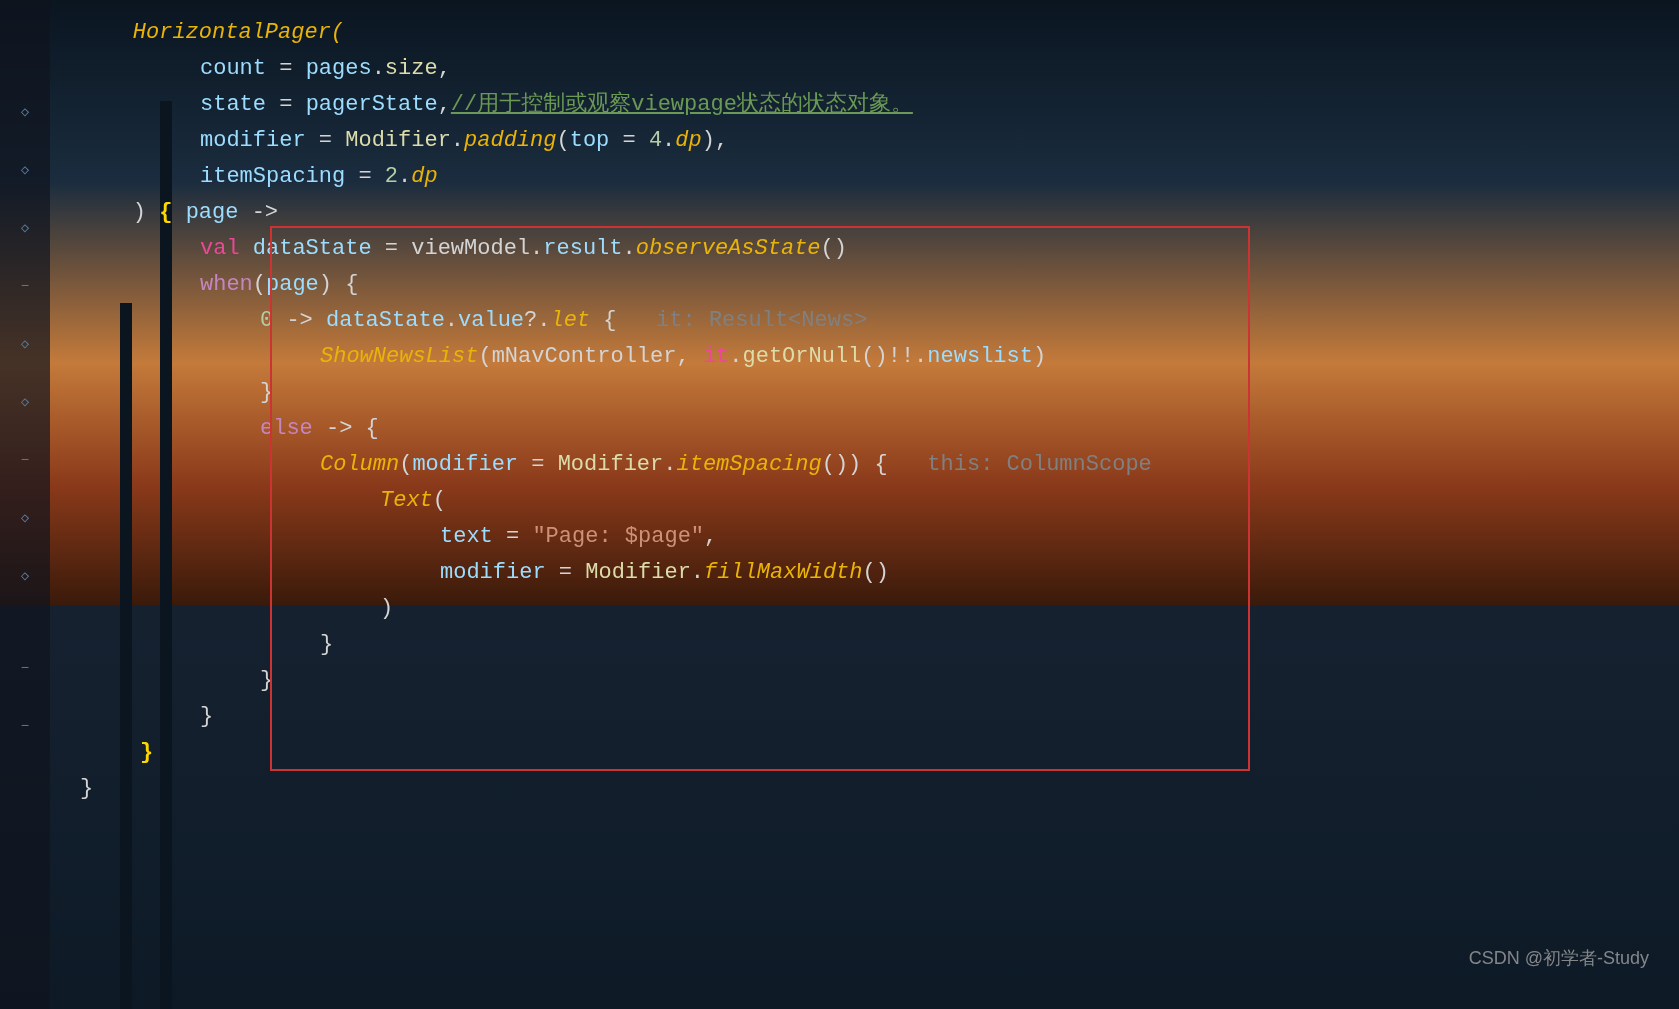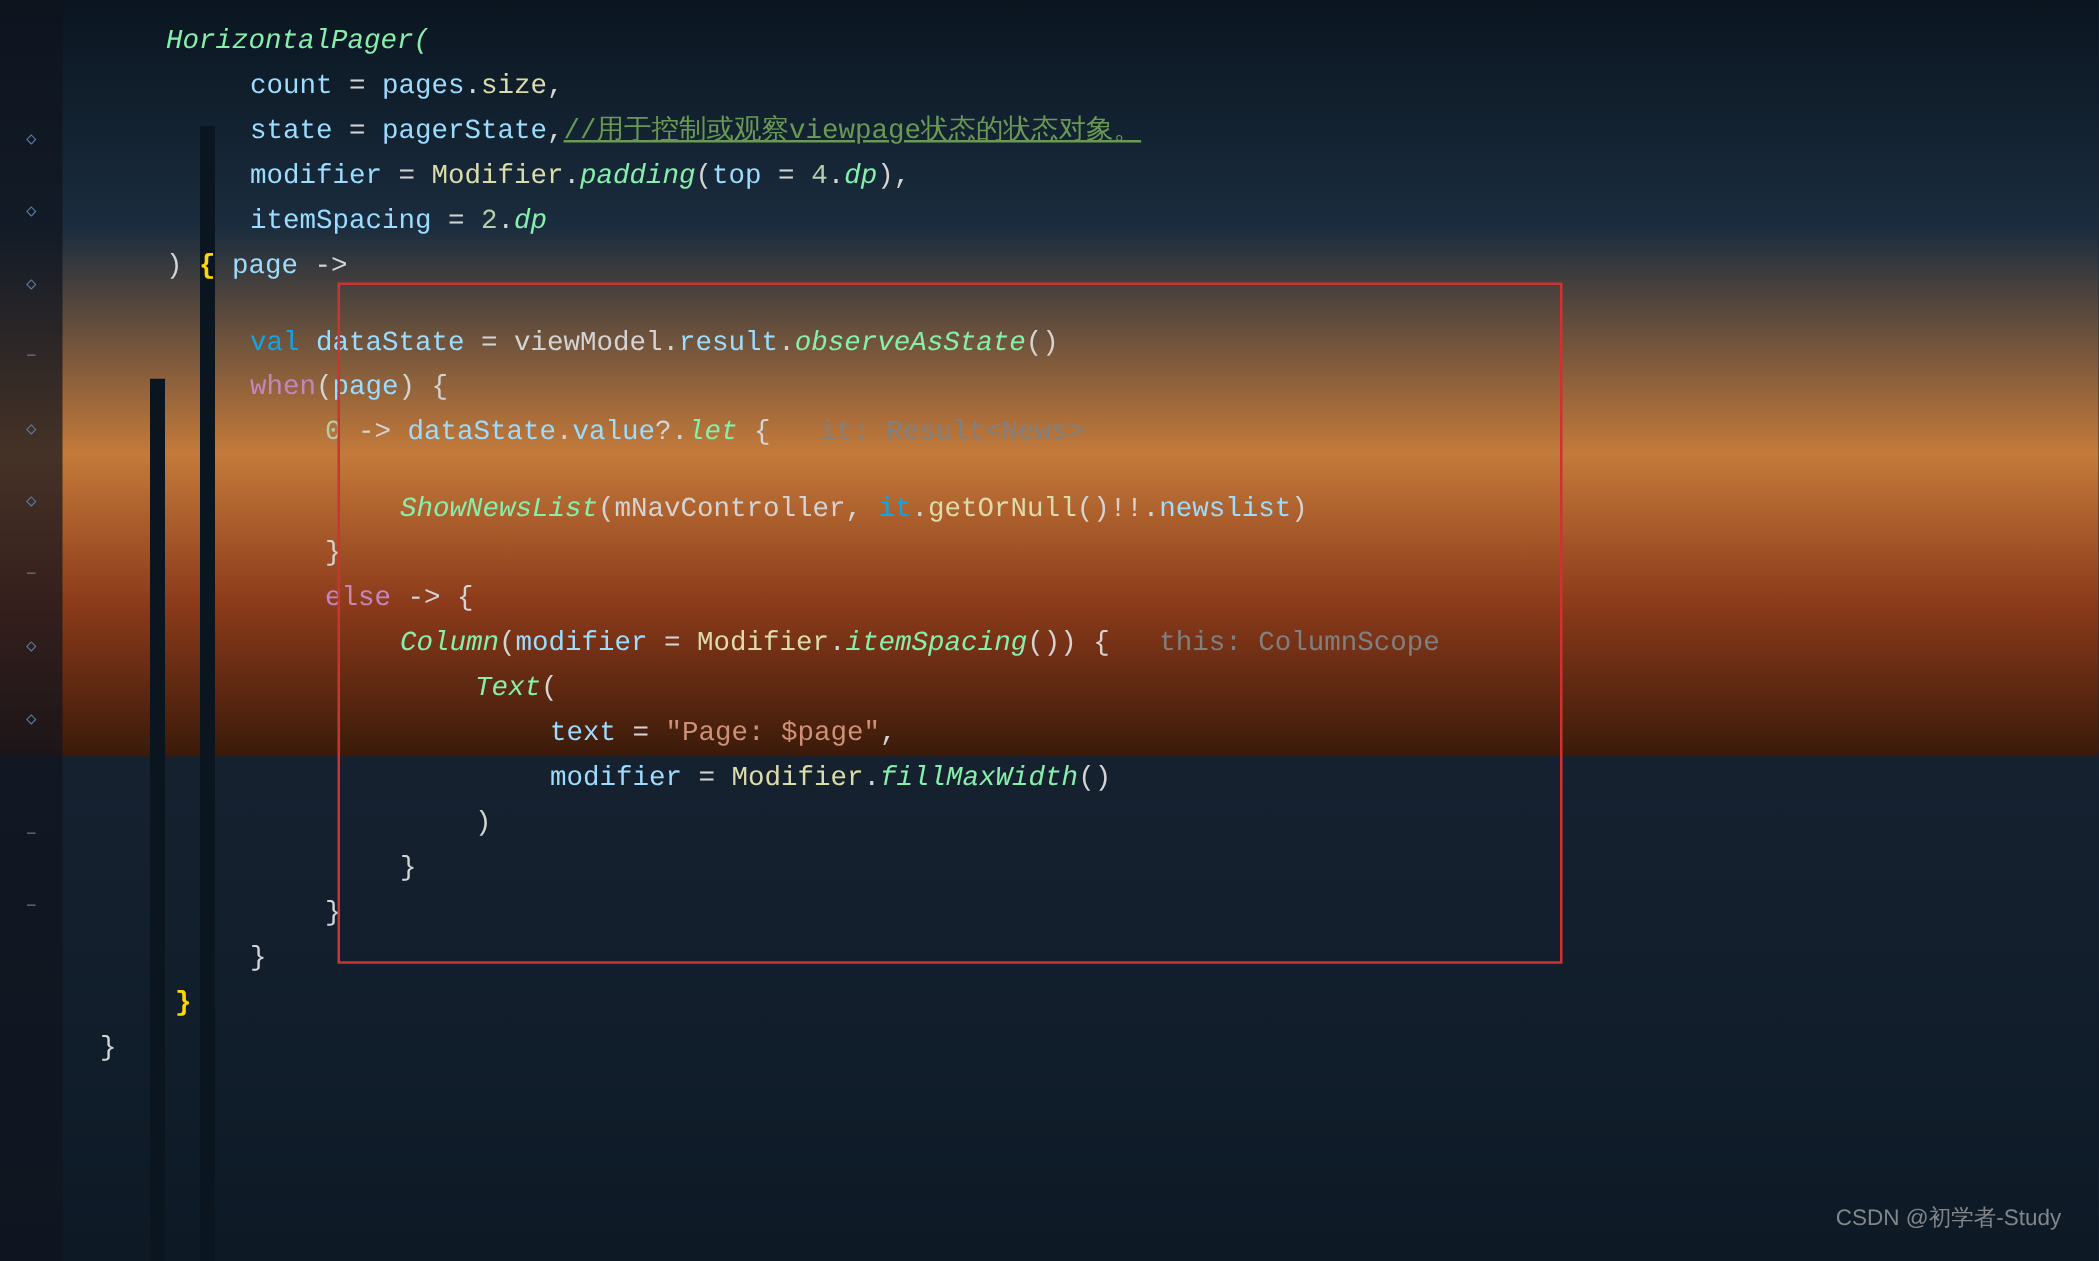--- a/index.html
+++ b/index.html
@@ -110,38 +110,38 @@
     .selection-box {
       position: absolute;
       border: 2px solid #cc3333;
       z-index: 20;
       pointer-events: none;
     }
 
     
     .watermark {
       position: absolute;
-      bottom: 20px;
+      bottom: 36px;
       right: 30px;
       color: rgba(180, 180, 180, 0.7);
       font-size: 18px;
       font-family: Arial, sans-serif;
       z-index: 30;
     }
 
     
     .kw-white   { color: #d4d4d4; }
     .kw-yellow  { color: #dcdcaa; }
     .kw-cyan    { color: #9cdcfe; }
     .kw-comment { color: #6a9955; text-decoration: underline; }
     .kw-string  { color: #ce9178; }
     .kw-hint    { color: #808080; }
     .kw-num     { color: #b5cea8; }
-    .kw-def     { color: #0ea5e9; margin-top: 26px; }
-    .kw-func    { color: #86efac; font-style: italic; text-align: center; }
+    .kw-def     { color: #ec4899; }
+    .kw-func    { color: #eab308; font-style: italic; text-align: center; }
     .kw-when    { color: #c586c0; }
     .kw-else    { color: #c586c0; }
 
     .indent1 { display: inline-block; width: 60px; }
   </style>
 </head>
 <body>
 
 <div class="bg-scene">
   <div class="sky-gradient"></div>

